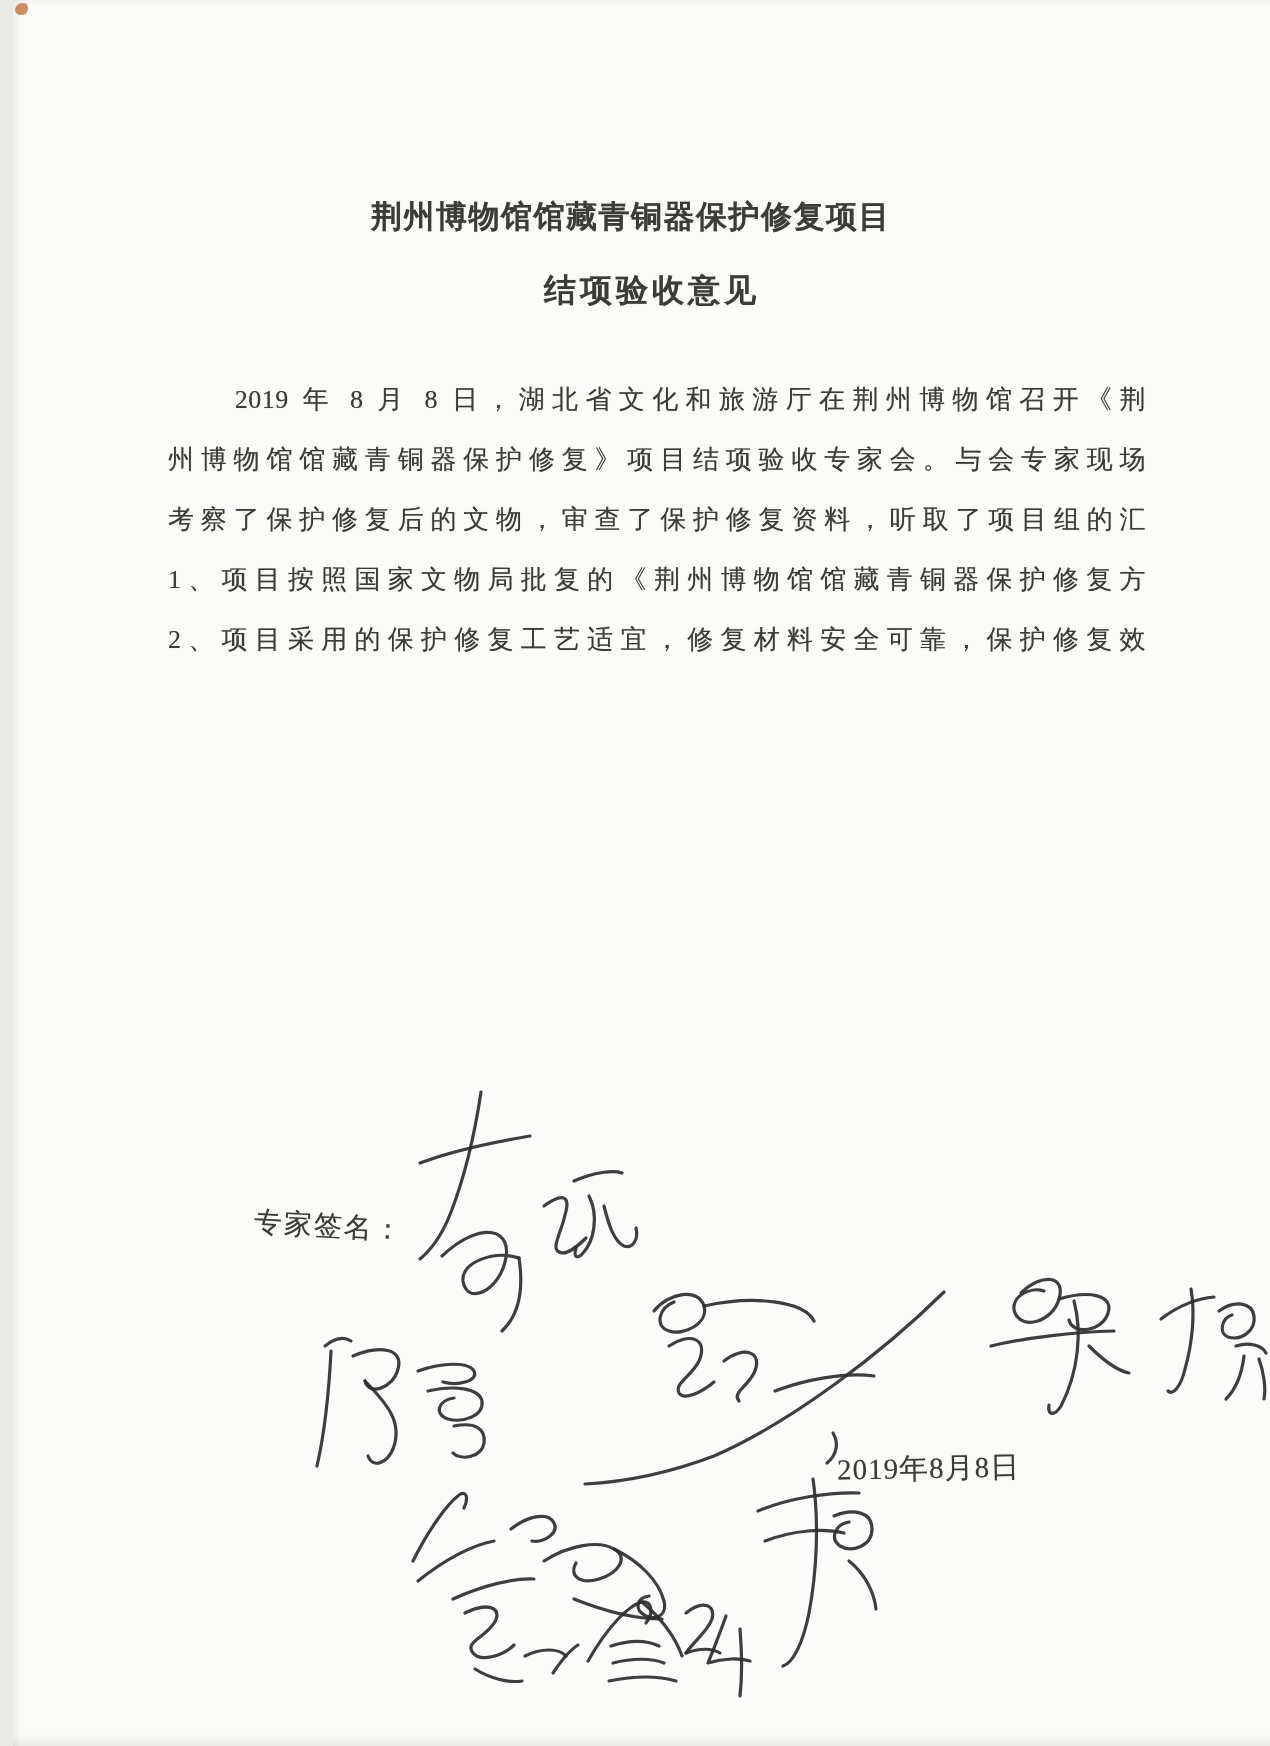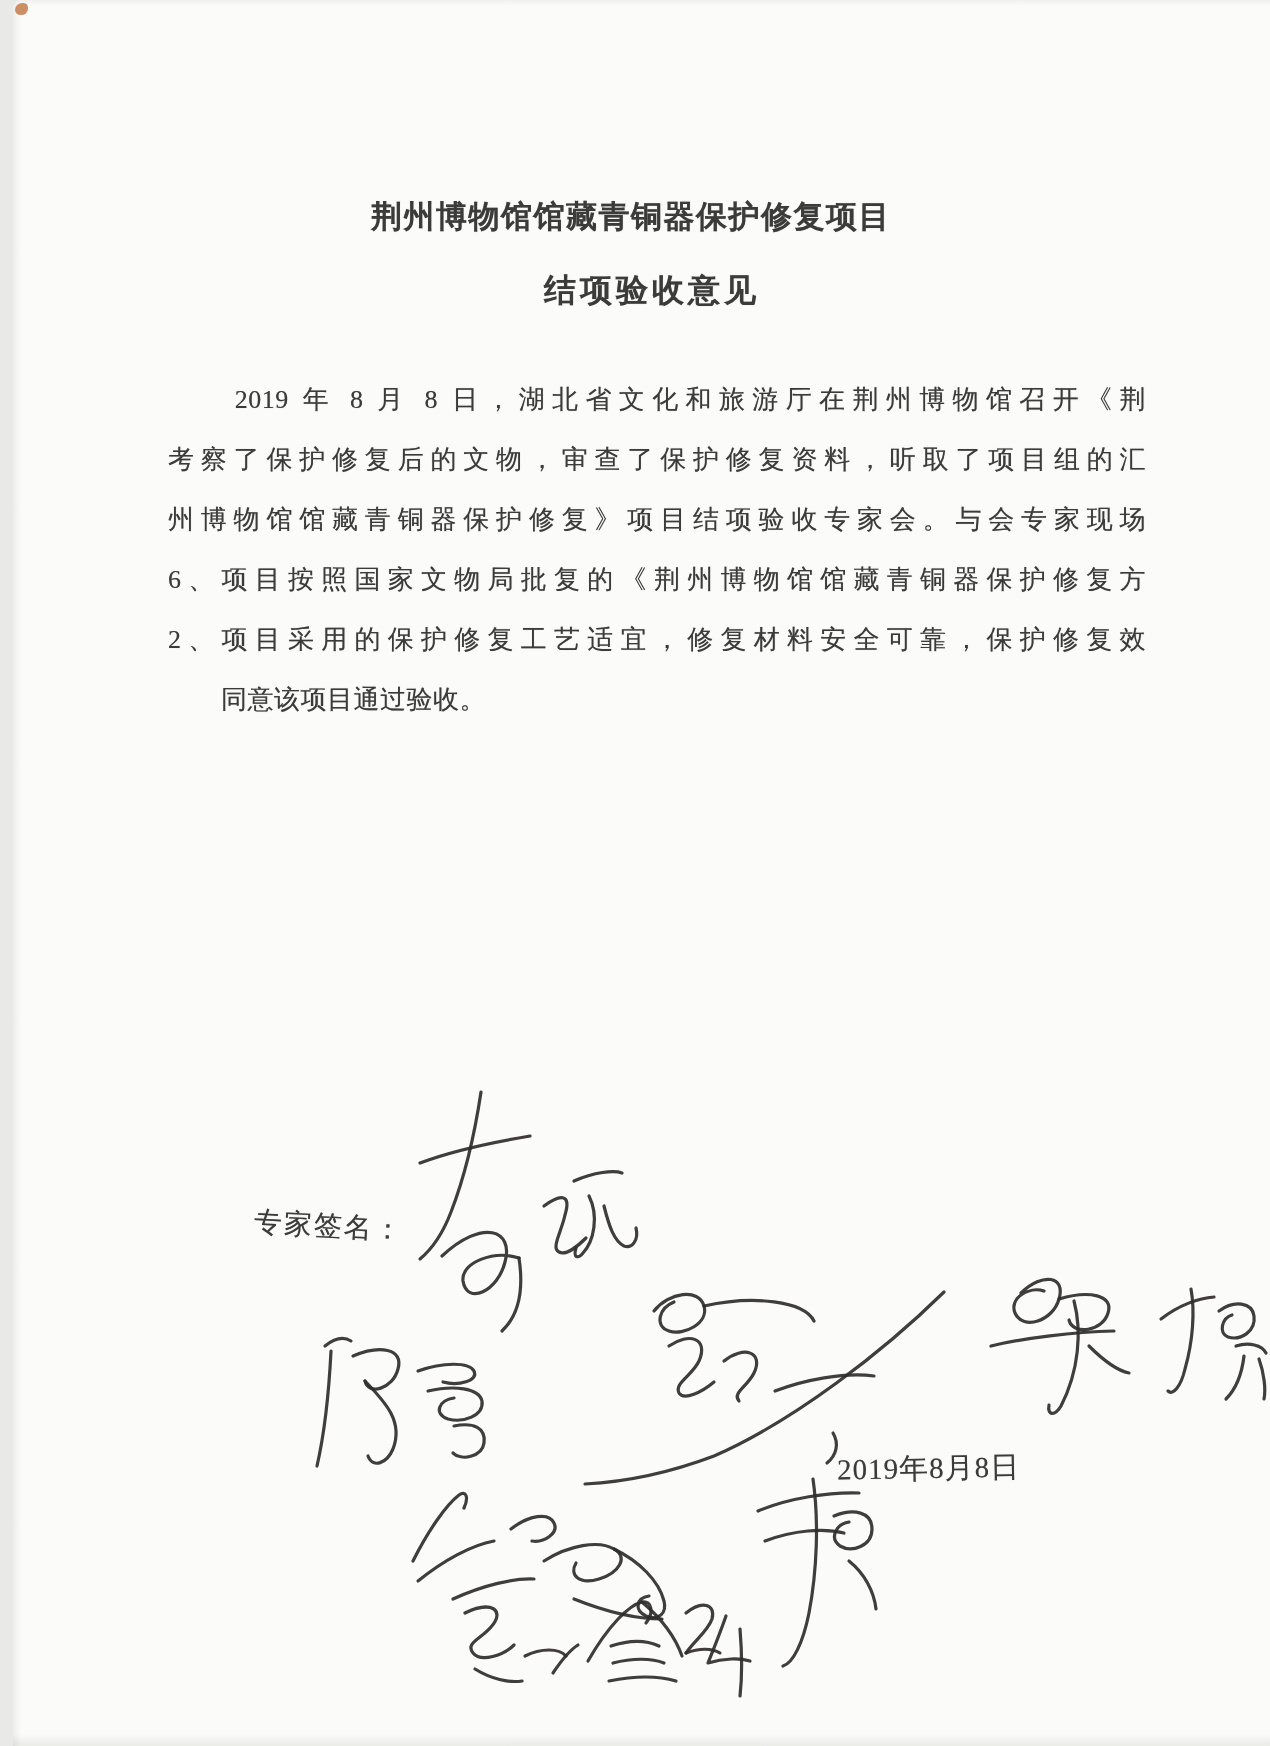--- a/index.html
+++ b/index.html
@@ -55,34 +55,33 @@
 
     <div class="scan-mark"></div>
 
     <div class="title t">荆州博物馆馆藏青铜器保护修复项目</div>
     <div class="subtitle t">结项验收意见</div>
 
     <div class="body">
 
         <p class="line t fill">　　2019 年 8 月 8 日，湖北省文化和旅游厅在荆州博物馆召开《荆</p>
 
+        <p class="line t fill">州博物馆馆藏青铜器保护修复》项目结项验收专家会。与会专家现场</p>
+
         <p class="line t fill">考察了保护修复后的文物，审查了保护修复资料，听取了项目组的汇</p>
 
-        <p class="line t fill">州博物馆馆藏青铜器保护修复》项目结项验收专家会。与会专家现场</p>
 
-
-        <p class="line t fill">6、项目按照国家文物局批复的《荆州博物馆馆藏青铜器保护修复方</p>
+        <p class="line t fill">1、项目按照国家文物局批复的《荆州博物馆馆藏青铜器保护修复方</p>
 
 
 
         <p class="line t fill">2、项目采用的保护修复工艺适宜，修复材料安全可靠，保护修复效</p>
 
 
 
-        <p class="line t">　　同意该项目通过验收。</p>
       </div>
 
     <div class="sign-label t">专家签名：</div>
 
     <svg class="sigs" width="1270" height="1746" viewBox="0 0 1270 1746">
 
       <g>
         <path d="M468,1092 C462,1132 452,1176 438,1212 C430,1233 419,1249 407,1259"></path>
         <path d="M407,1163 C441,1150 481,1142 517,1136"></path>
         <path d="M429,1256 C470,1218 501,1230 492,1262 C485,1291 454,1306 450,1281 C448,1262 481,1250 506,1258"></path>

